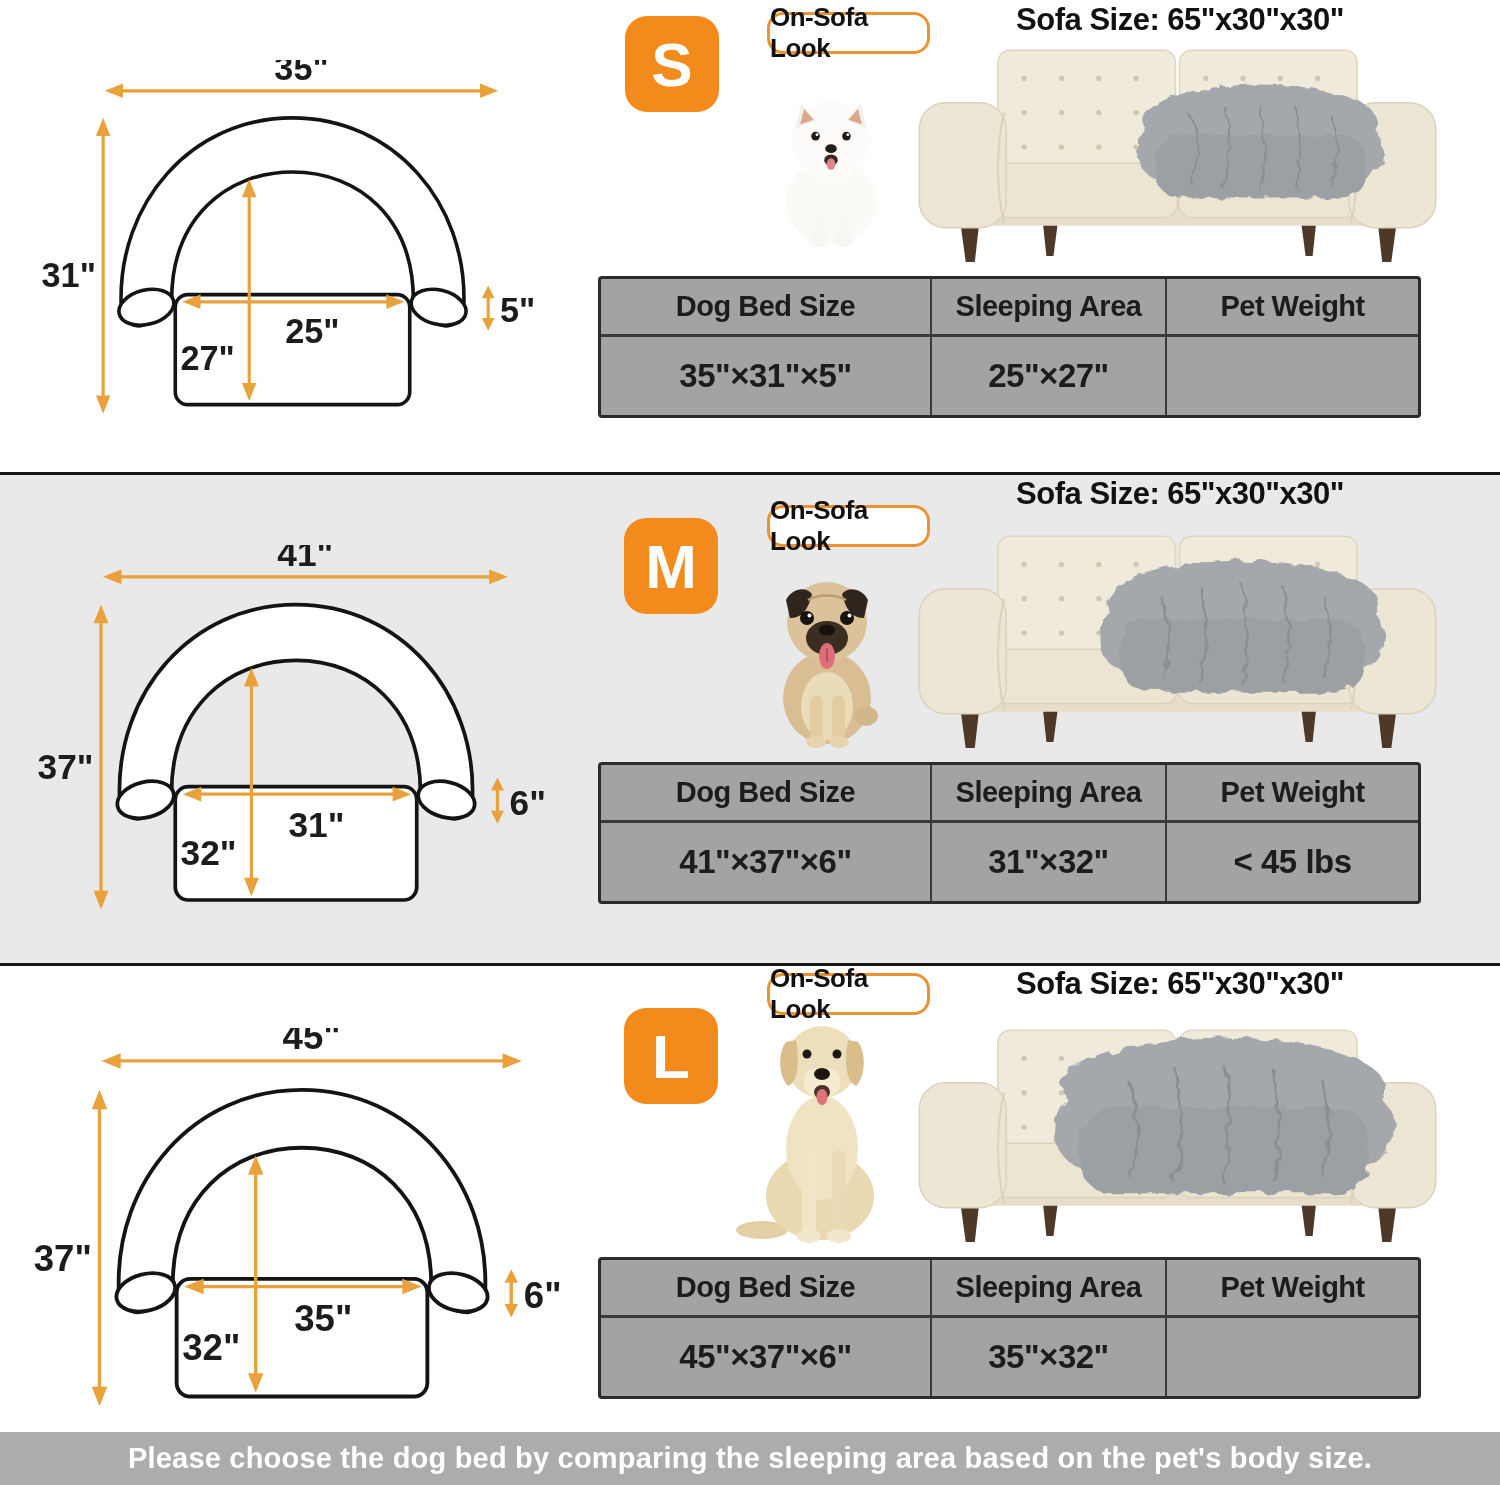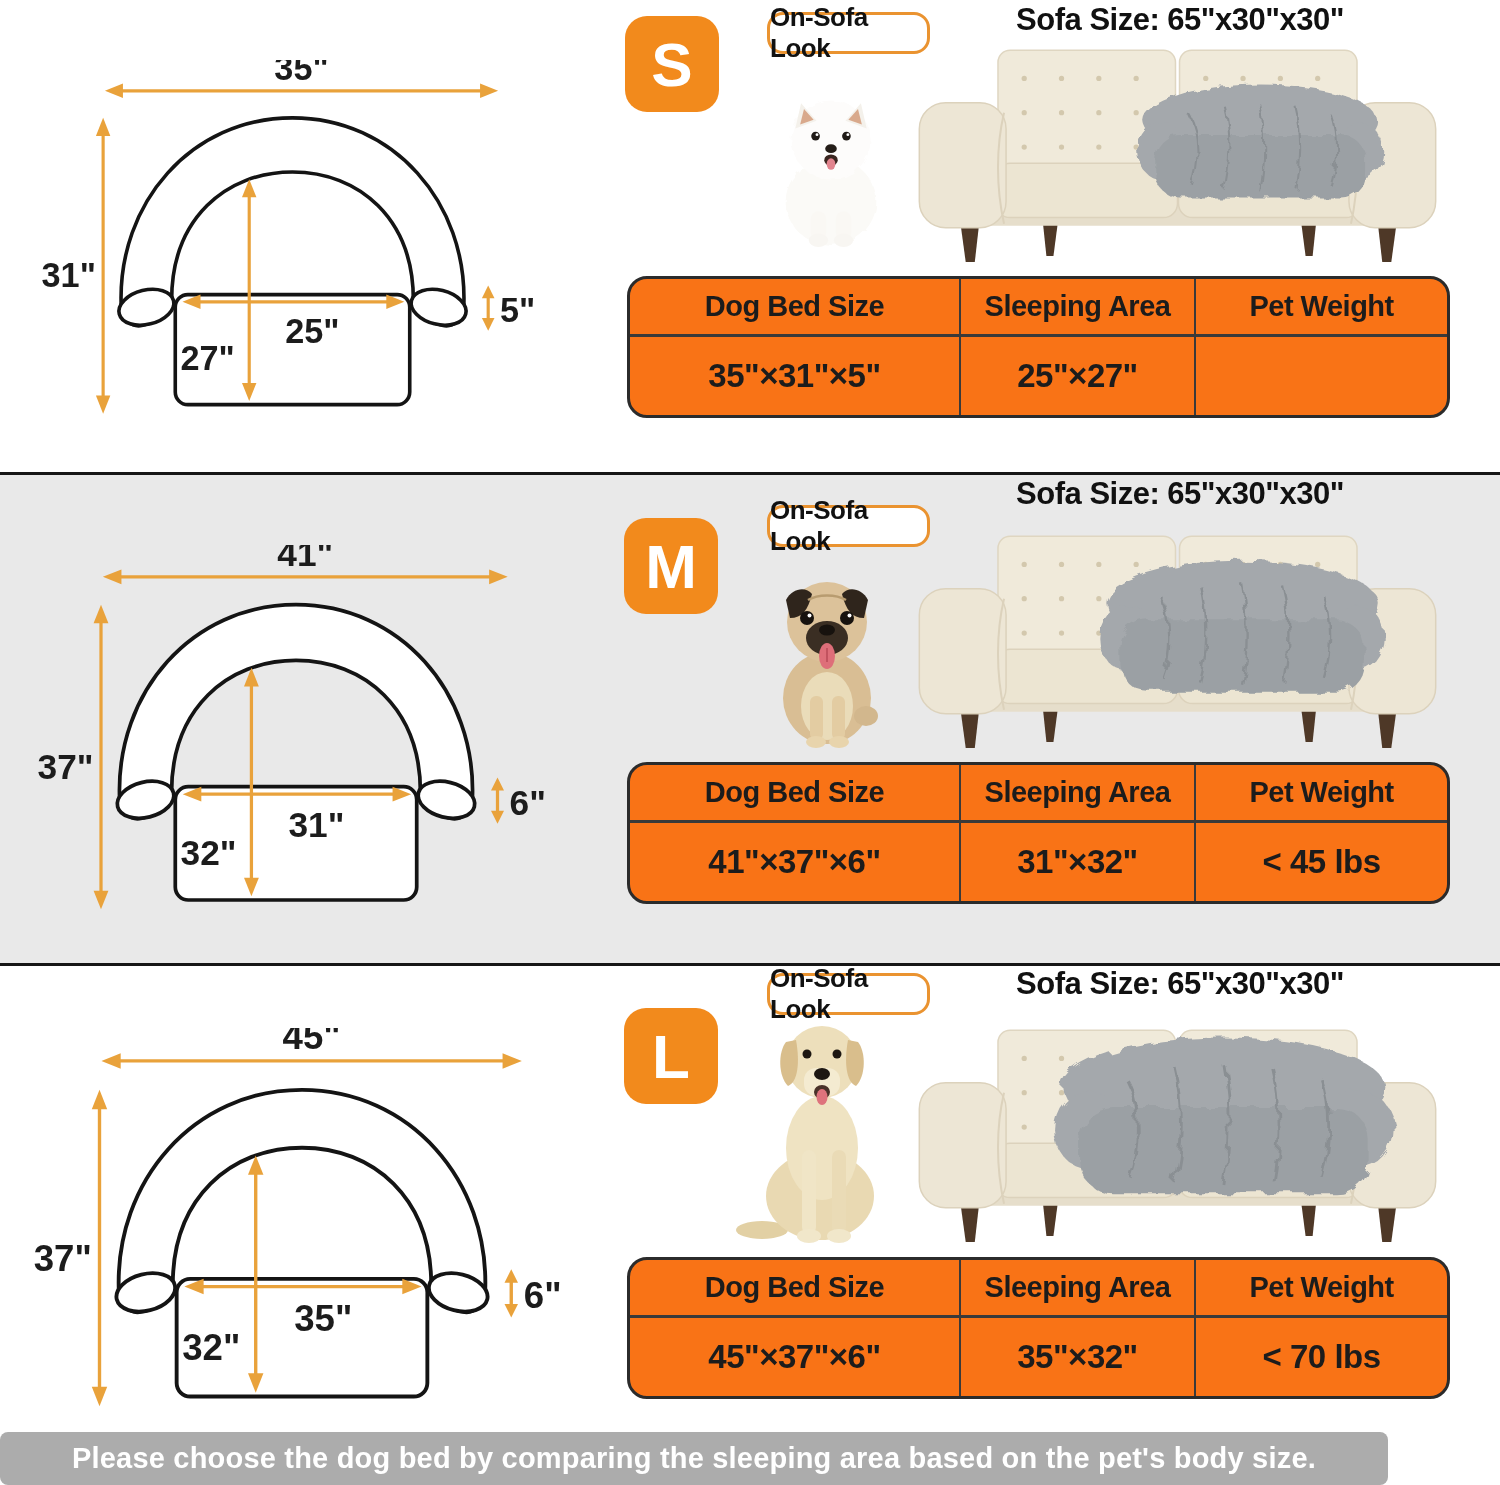--- a/index.html
+++ b/index.html
@@ -52,34 +52,34 @@
   .seamline{stroke:#DCD2BC;stroke-width:2px;fill:none;}
   .bed-hump{fill:#A4A8AC;}
   .bed-mat{fill:#9BA0A4;}
   .bed-streak{stroke:#8A8F93;stroke-width:2px;fill:none;}
   
   .dog{position:absolute;}
   #dog-s{left:756px;top:84px;width:150px;height:164px;}
   #dog-m{left:750px;top:566px;width:154px;height:182px;}
   #dog-l{left:734px;top:1000px;width:172px;height:246px;}
   
-  .size-table{position:absolute;left:627px;width:823px;height:142px;background:#f97316;
-              border:3px solid #2B2B2B;border-radius:20px;overflow:hidden;box-sizing:border-box;
+  .size-table{position:absolute;left:598px;width:823px;height:142px;background:#a3a3a3;
+              border:3px solid #2B2B2B;border-radius:4px;overflow:hidden;box-sizing:border-box;
               display:grid;grid-template-columns:40.5% 28.8% 30.7%;grid-template-rows:58px 1fr;}
   #table-s{top:276px;}
   #table-m{top:762px;}
   #table-l{top:1257px;}
   .size-table .cell{display:flex;align-items:center;justify-content:center;}
   .size-table .th{font-size:29px;font-weight:700;border-bottom:3px solid #3A3A3A;letter-spacing:-0.5px;}
   .size-table .td{font-size:33px;font-weight:700;letter-spacing:-0.5px;}
   .size-table .c1,.size-table .c2{border-right:2px solid #3A3A3A;}
   
-  .footer{position:absolute;left:0;top:1432px;width:1388px;height:53px;background:#ACACAC;
+  .footer{position:absolute;left:0;top:1432px;width:1500px;height:53px;background:#ACACAC;
           color:#ffffff;font-size:29px;font-weight:700;text-align:center;line-height:53px;
-          letter-spacing:0.2px;border-radius:8px;}
+          letter-spacing:0.2px;}
 </style>
 </head>
 <body>
 
 <div class="page">
 
   <div class="band"></div>
 
   <svg id="diag-s" class="diag" viewBox="0 0 560 400">
     <rect class="dg-seat" x="150" y="260" width="260" height="122" rx="14"></rect>
@@ -454,18 +454,17 @@
       <path class="bed-streak" d="M-70,-30 C-60,-12 -60,20 -68,40 M-35,-38 C-28,-10 -30,22 -36,44 M0,-40 C6,-8 4,24 0,46 M35,-38 C42,-10 40,22 36,44 M70,-30 C78,-8 76,20 70,40"></path>
     </g>
   </svg>
 
   <div id="table-l" class="size-table">
     <div class="cell th c1">Dog Bed Size</div>
     <div class="cell th c2">Sleeping Area</div>
     <div class="cell th">Pet Weight</div>
     <div class="cell td c1">45"×37"×6"</div>
     <div class="cell td c2">35"×32"</div>
-    <div class="cell td">&lt; 70 lbs</div>
   </div>
 
   <div class="footer">Please choose the dog bed by comparing the sleeping area based on the pet's body size.</div>
 
 </div>
 
 </body></html>

